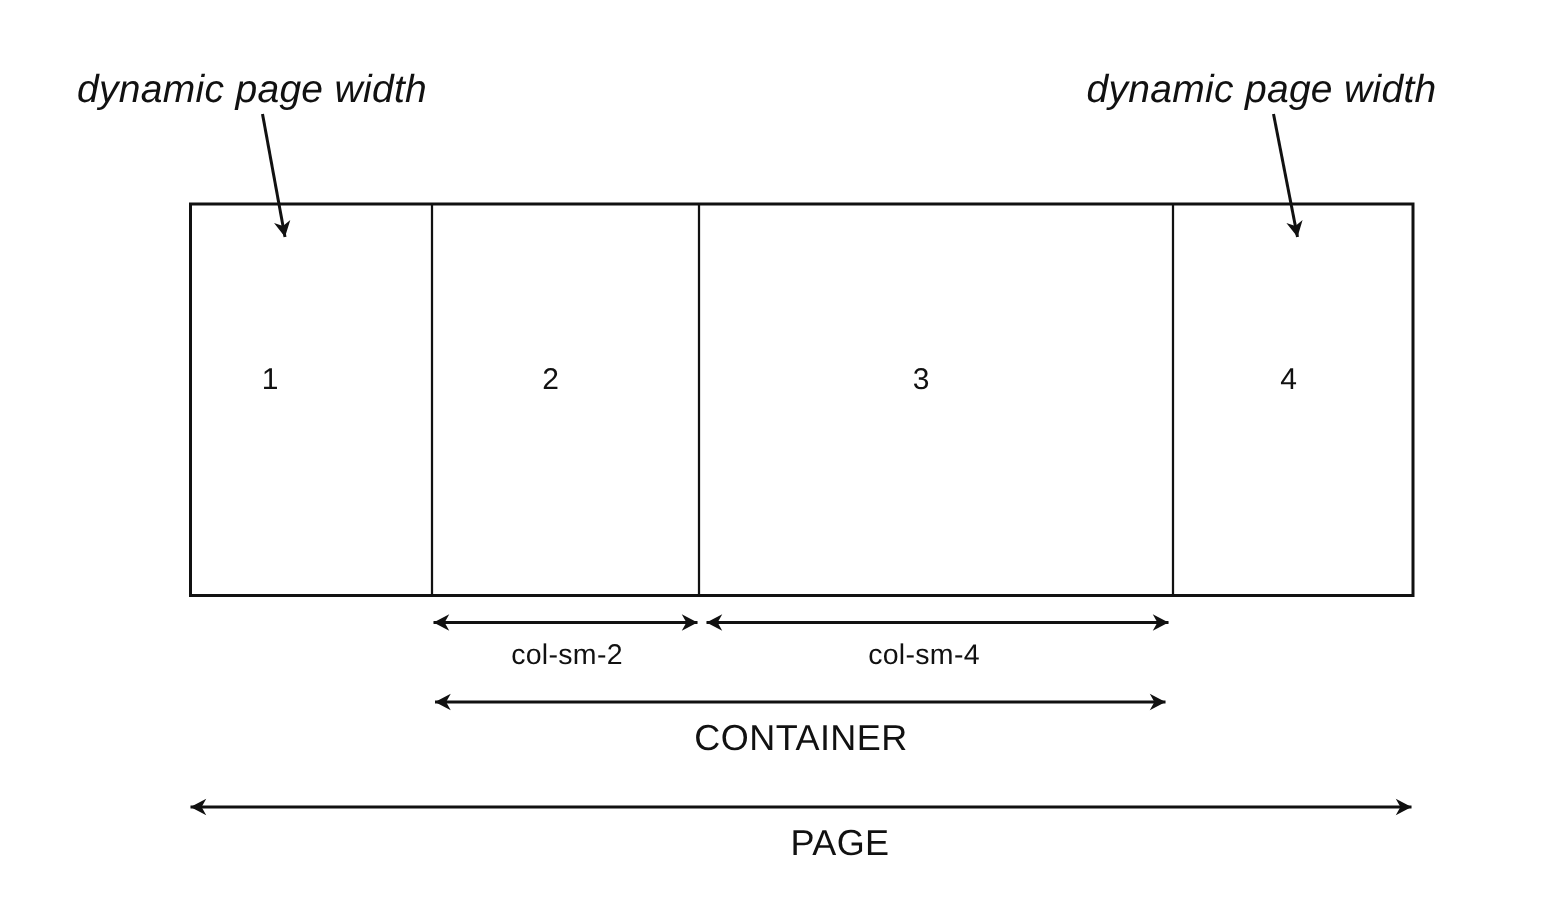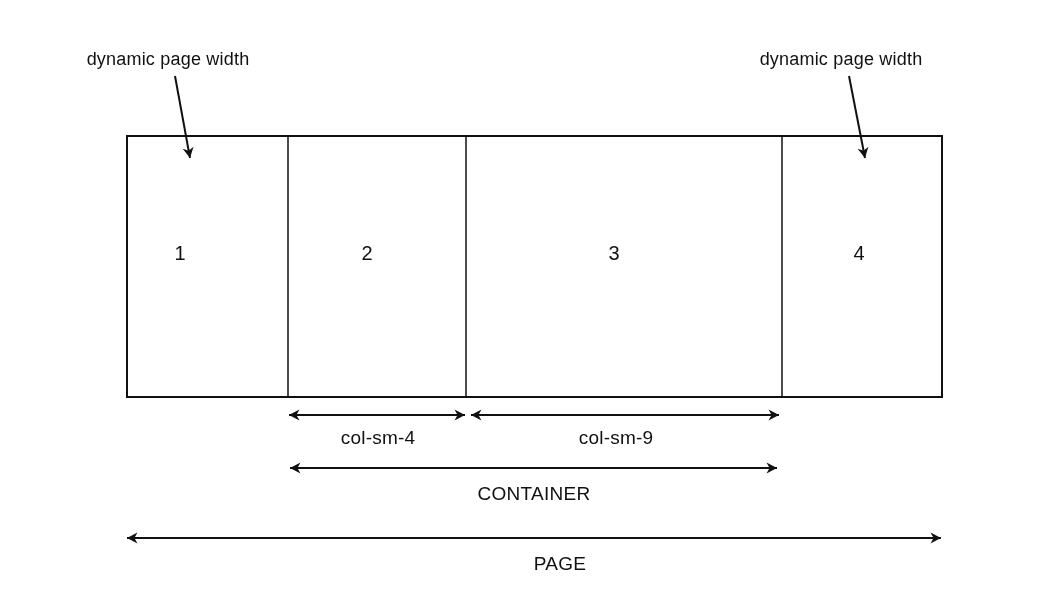--- a/index.html
+++ b/index.html
@@ -21,24 +21,24 @@
     left: 0;
     top: 0;
   }
   .lbl {
     position: absolute;
     transform: translate(-50%, -50%);
     white-space: nowrap;
     color: #111111;
     line-height: 1;
   }
-  .ann    { font-size: 18px; letter-spacing: 0.2px; }
+  .ann    { font-size: 26px; letter-spacing: 0.2px; font-style: italic; }
   .colnum { font-size: 20px; }
   .meas   { font-size: 19px; letter-spacing: 0.2px; }
-  .caps   { font-size: 19px; letter-spacing: 0.3px; }
+  .caps   { font-size: 24px; letter-spacing: 0.3px; }
 </style>
 </head>
 <body>
 
 <div class="canvas">
 
   <svg width="1044" height="615" viewBox="0 0 1044 615">
     <defs>
       <marker id="barb" markerUnits="userSpaceOnUse" markerWidth="14" markerHeight="14" refX="11" refY="6" orient="auto-start-reverse">
         <path d="M0.5,0.5 L11,6 L0.5,11.5 L3.6,6 Z" fill="#111111"></path>
@@ -61,18 +61,18 @@
   </svg>
 
   <div class="lbl ann" style="left:168px; top:59px">dynamic page width</div>
   <div class="lbl ann" style="left:841px; top:59px">dynamic page width</div>
 
   <div class="lbl colnum" style="left:180px; top:253px">1</div>
   <div class="lbl colnum" style="left:367px; top:253px">2</div>
   <div class="lbl colnum" style="left:614px; top:253px">3</div>
   <div class="lbl colnum" style="left:859px; top:253px">4</div>
 
-  <div class="lbl meas" style="left:378px; top:437px">col-sm-4</div>
-  <div class="lbl meas" style="left:616px; top:437px">col-sm-9</div>
+  <div class="lbl meas" style="left:378px; top:437px">col-sm-2</div>
+  <div class="lbl meas" style="left:616px; top:437px">col-sm-4</div>
   <div class="lbl caps" style="left:534px; top:493px">CONTAINER</div>
   <div class="lbl caps" style="left:560px; top:563px">PAGE</div>
 
 </div>
 
 </body></html>

